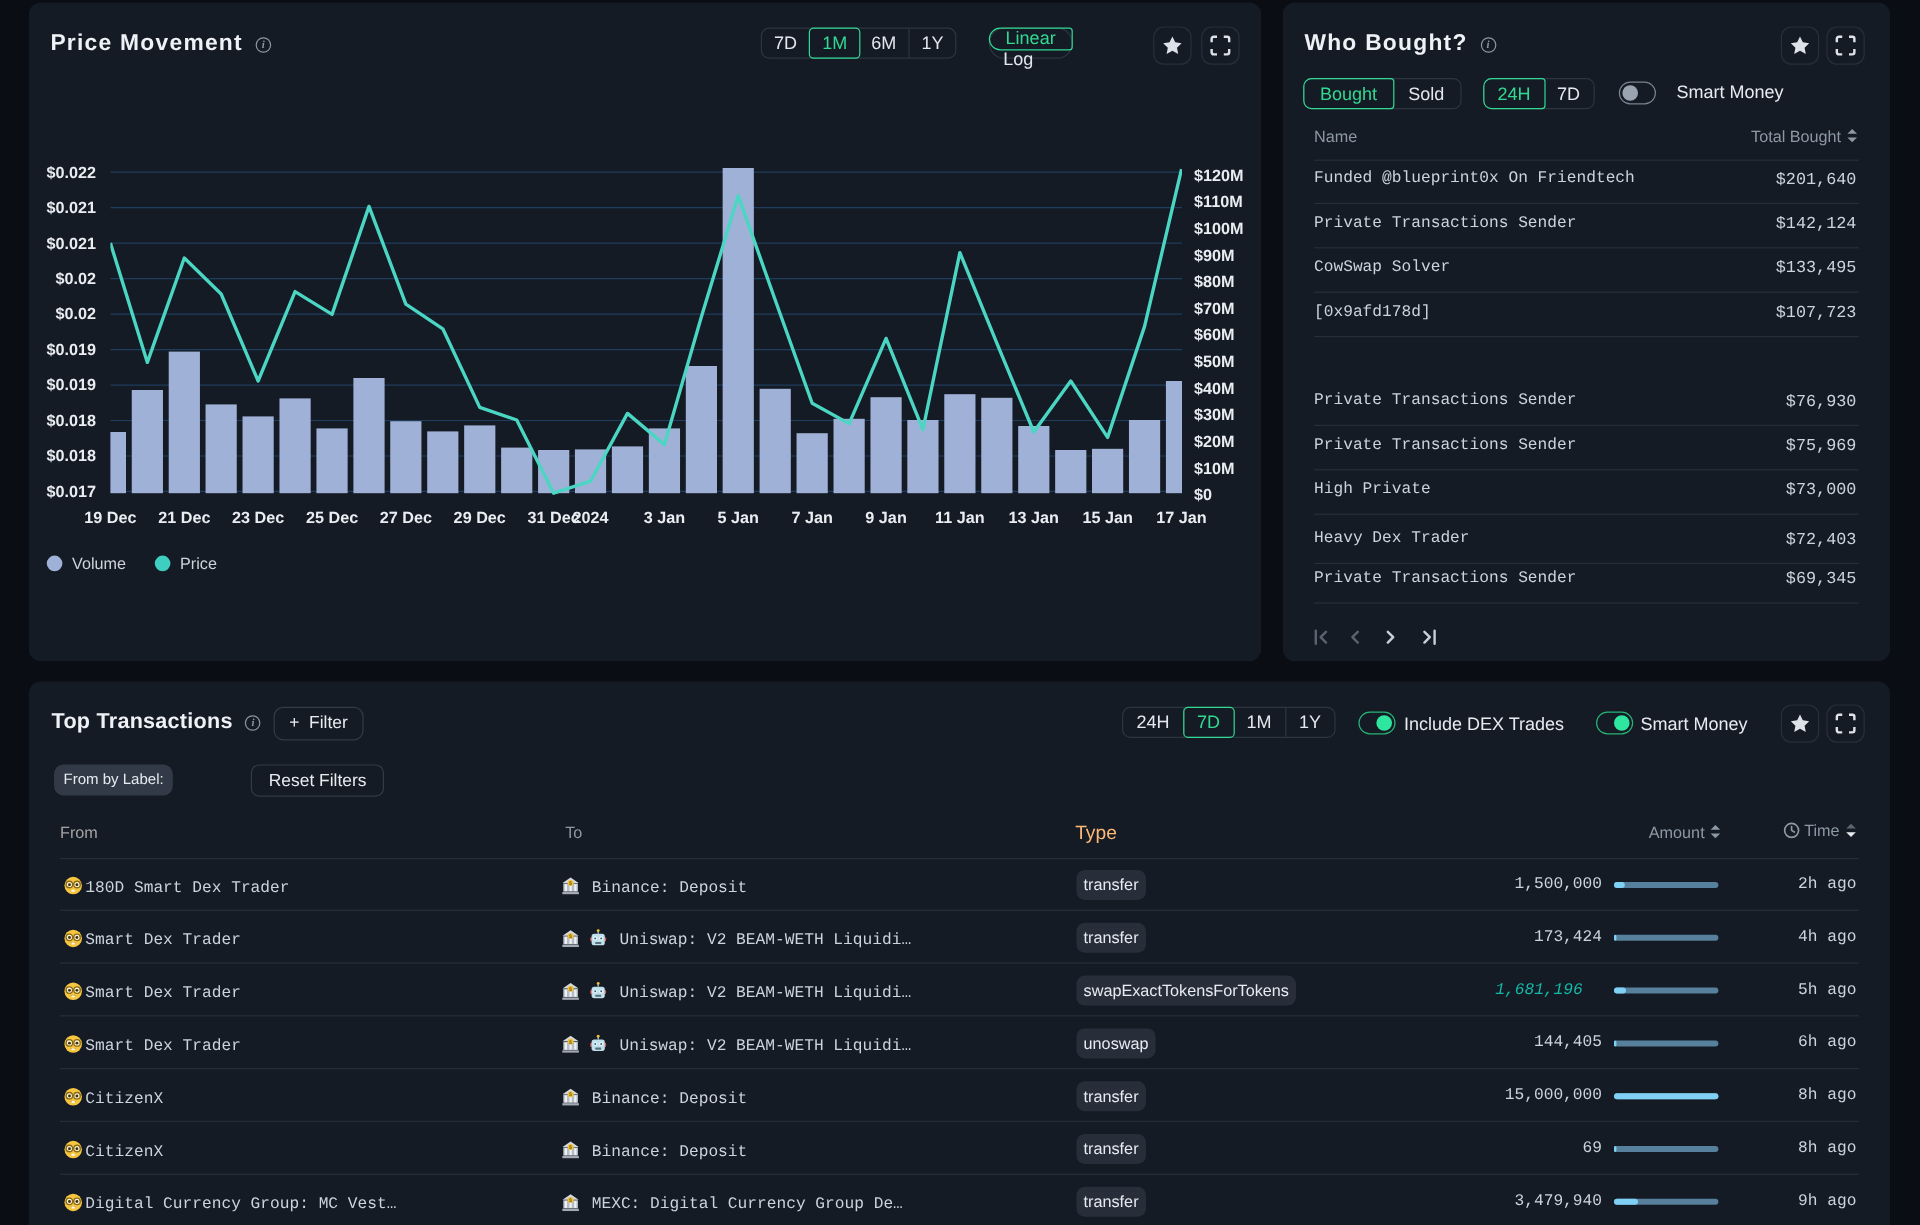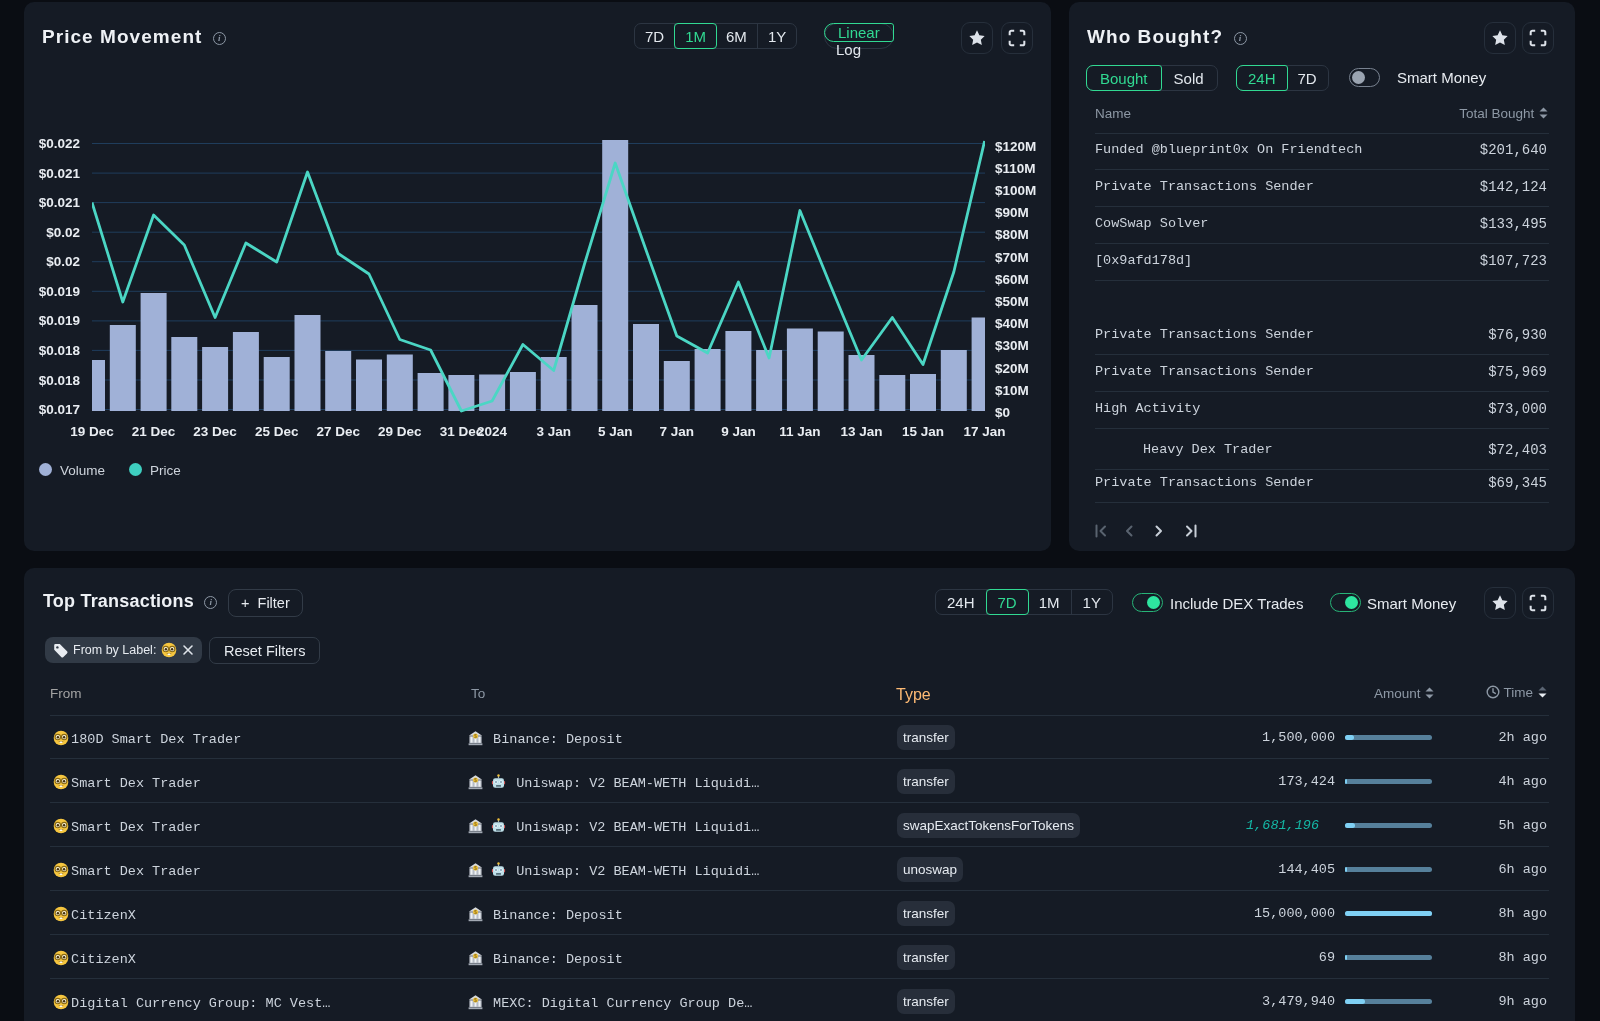--- a/index.html
+++ b/index.html
@@ -191,25 +191,25 @@
     </div>
     <div style="position:absolute; left:26px; right:26px; top:316px; height:37px; border-bottom:1px solid #252f3b; font-size:13.5px; color:#ccd3dc;" class="mono">
     <span style="position:absolute; left:0; top:9px;">Private Transactions Sender</span>
     <span style="position:absolute; right:2px; top:9px; font-size:14px;">$76,930</span>
     </div>
     <div style="position:absolute; left:26px; right:26px; top:353px; height:37px; border-bottom:1px solid #252f3b; font-size:13.5px; color:#ccd3dc;" class="mono">
     <span style="position:absolute; left:0; top:9px;">Private Transactions Sender</span>
     <span style="position:absolute; right:2px; top:9px; font-size:14px;">$75,969</span>
     </div>
     <div style="position:absolute; left:26px; right:26px; top:390px; height:37px; border-bottom:1px solid #252f3b; font-size:13.5px; color:#ccd3dc;" class="mono">
-    <span style="position:absolute; left:0; top:9px;">High Activity</span>
+    <span style="position:absolute; left:0; top:9px;">High Private</span>
     <span style="position:absolute; right:2px; top:9px; font-size:14px;">$73,000</span>
     </div>
     <div style="position:absolute; left:26px; right:26px; top:431px; height:37px; border-bottom:1px solid #252f3b; font-size:13.5px; color:#ccd3dc;" class="mono">
-    <span style="position:absolute; left:0; top:9px;margin-left:48px;">Heavy Dex Trader</span>
+    <span style="position:absolute; left:0; top:9px;">Heavy Dex Trader</span>
     <span style="position:absolute; right:2px; top:9px; font-size:14px;">$72,403</span>
     </div>
     <div style="position:absolute; left:26px; right:26px; top:464px; height:37px; border-bottom:1px solid #252f3b; font-size:13.5px; color:#ccd3dc;" class="mono">
     <span style="position:absolute; left:0; top:9px;">Private Transactions Sender</span>
     <span style="position:absolute; right:2px; top:9px; font-size:14px;">$69,345</span>
     </div>
   <div style="position:absolute; left:23px; top:520px;">
     <svg width="112" height="18" viewBox="0 0 112 18" fill="none" stroke-width="2" stroke-linecap="round" stroke-linejoin="round">
       <g stroke="#59636f">
           <path d="M4.5 3.5 V14.5 M13 4.5 L8.5 9 L13 13.5"></path>
@@ -245,21 +245,21 @@
   <div class="iconbtn" style="position:absolute; left:1460px; top:19px;">
     <svg width="18" height="18" viewBox="0 0 16 16">
         <path d="M8 1.2 L10.1 5.6 L14.8 6.2 L11.4 9.5 L12.3 14.2 L8 11.9 L3.7 14.2 L4.6 9.5 L1.2 6.2 L5.9 5.6 Z" fill="#dde2e9"></path>
       </svg>
   </div>
   <div class="iconbtn" style="position:absolute; left:1498px; top:19px;">
     <svg width="18" height="18" viewBox="0 0 16 16" fill="none" stroke="#dde2e9" stroke-width="1.8">
         <path d="M5.5 1.5 H3 A1.5 1.5 0 0 0 1.5 3 V5.5 M10.5 1.5 H13 A1.5 1.5 0 0 1 14.5 3 V5.5 M5.5 14.5 H3 A1.5 1.5 0 0 1 1.5 13 V10.5 M10.5 14.5 H13 A1.5 1.5 0 0 0 14.5 13 V10.5"></path>
       </svg>
   </div>
-  <div style="position:absolute; left:21px; top:69px; background:#313a46; border-radius:8px; height:26px; padding:0 8px; display:inline-flex; align-items:center; gap:5px; color:#e7ebf0; font-size:12.5px;"><svg width="15" height="15" viewBox="0 0 15 15" style="vertical-align:-3px;">
+  <div style="position:absolute; left:21px; top:69px; background:#313a46; border-radius:8px; height:26px; padding:0 8px; display:inline-flex; align-items:center; gap:5px; color:#e7ebf0; font-size:12.5px;flex-direction:column;"><svg width="15" height="15" viewBox="0 0 15 15" style="vertical-align:-3px;">
         <path d="M1.2 2.2 A1.2 1.2 0 0 1 2.4 1 L6.8 1 L14 8.2 A1.6 1.6 0 0 1 14 10.4 L10.4 14 A1.6 1.6 0 0 1 8.2 14 L1.2 6.8 Z" fill="#e8ecf1"></path>
         <circle cx="4.4" cy="4.4" r="1.2" fill="#313a46"></circle>
       </svg> From by Label: <svg width="16" height="16" viewBox="0 0 16 16" style="vertical-align:-3px;">
         <circle cx="8" cy="8" r="7.3" fill="#f6c63f"></circle>
         <circle cx="4.8" cy="7.1" r="2.7" fill="#fef8df" stroke="#8a6a15" stroke-width="1.1"></circle>
         <circle cx="11.2" cy="7.1" r="2.7" fill="#fef8df" stroke="#8a6a15" stroke-width="1.1"></circle>
         <path d="M7.2 6.9 h1.6 M2.2 6.4 l0.5 -0.4 M13.8 6.4 l-0.5 -0.4" stroke="#8a6a15" stroke-width="1" fill="none"></path>
         <circle cx="4.9" cy="7.3" r="1.2" fill="#43300b"></circle>
         <circle cx="11.1" cy="7.3" r="1.2" fill="#43300b"></circle>
         <path d="M5.2 11.2 Q8 13.6 10.8 11.2 L9.8 11.6 h-3.6 Z" fill="#6d4f10"></path>

